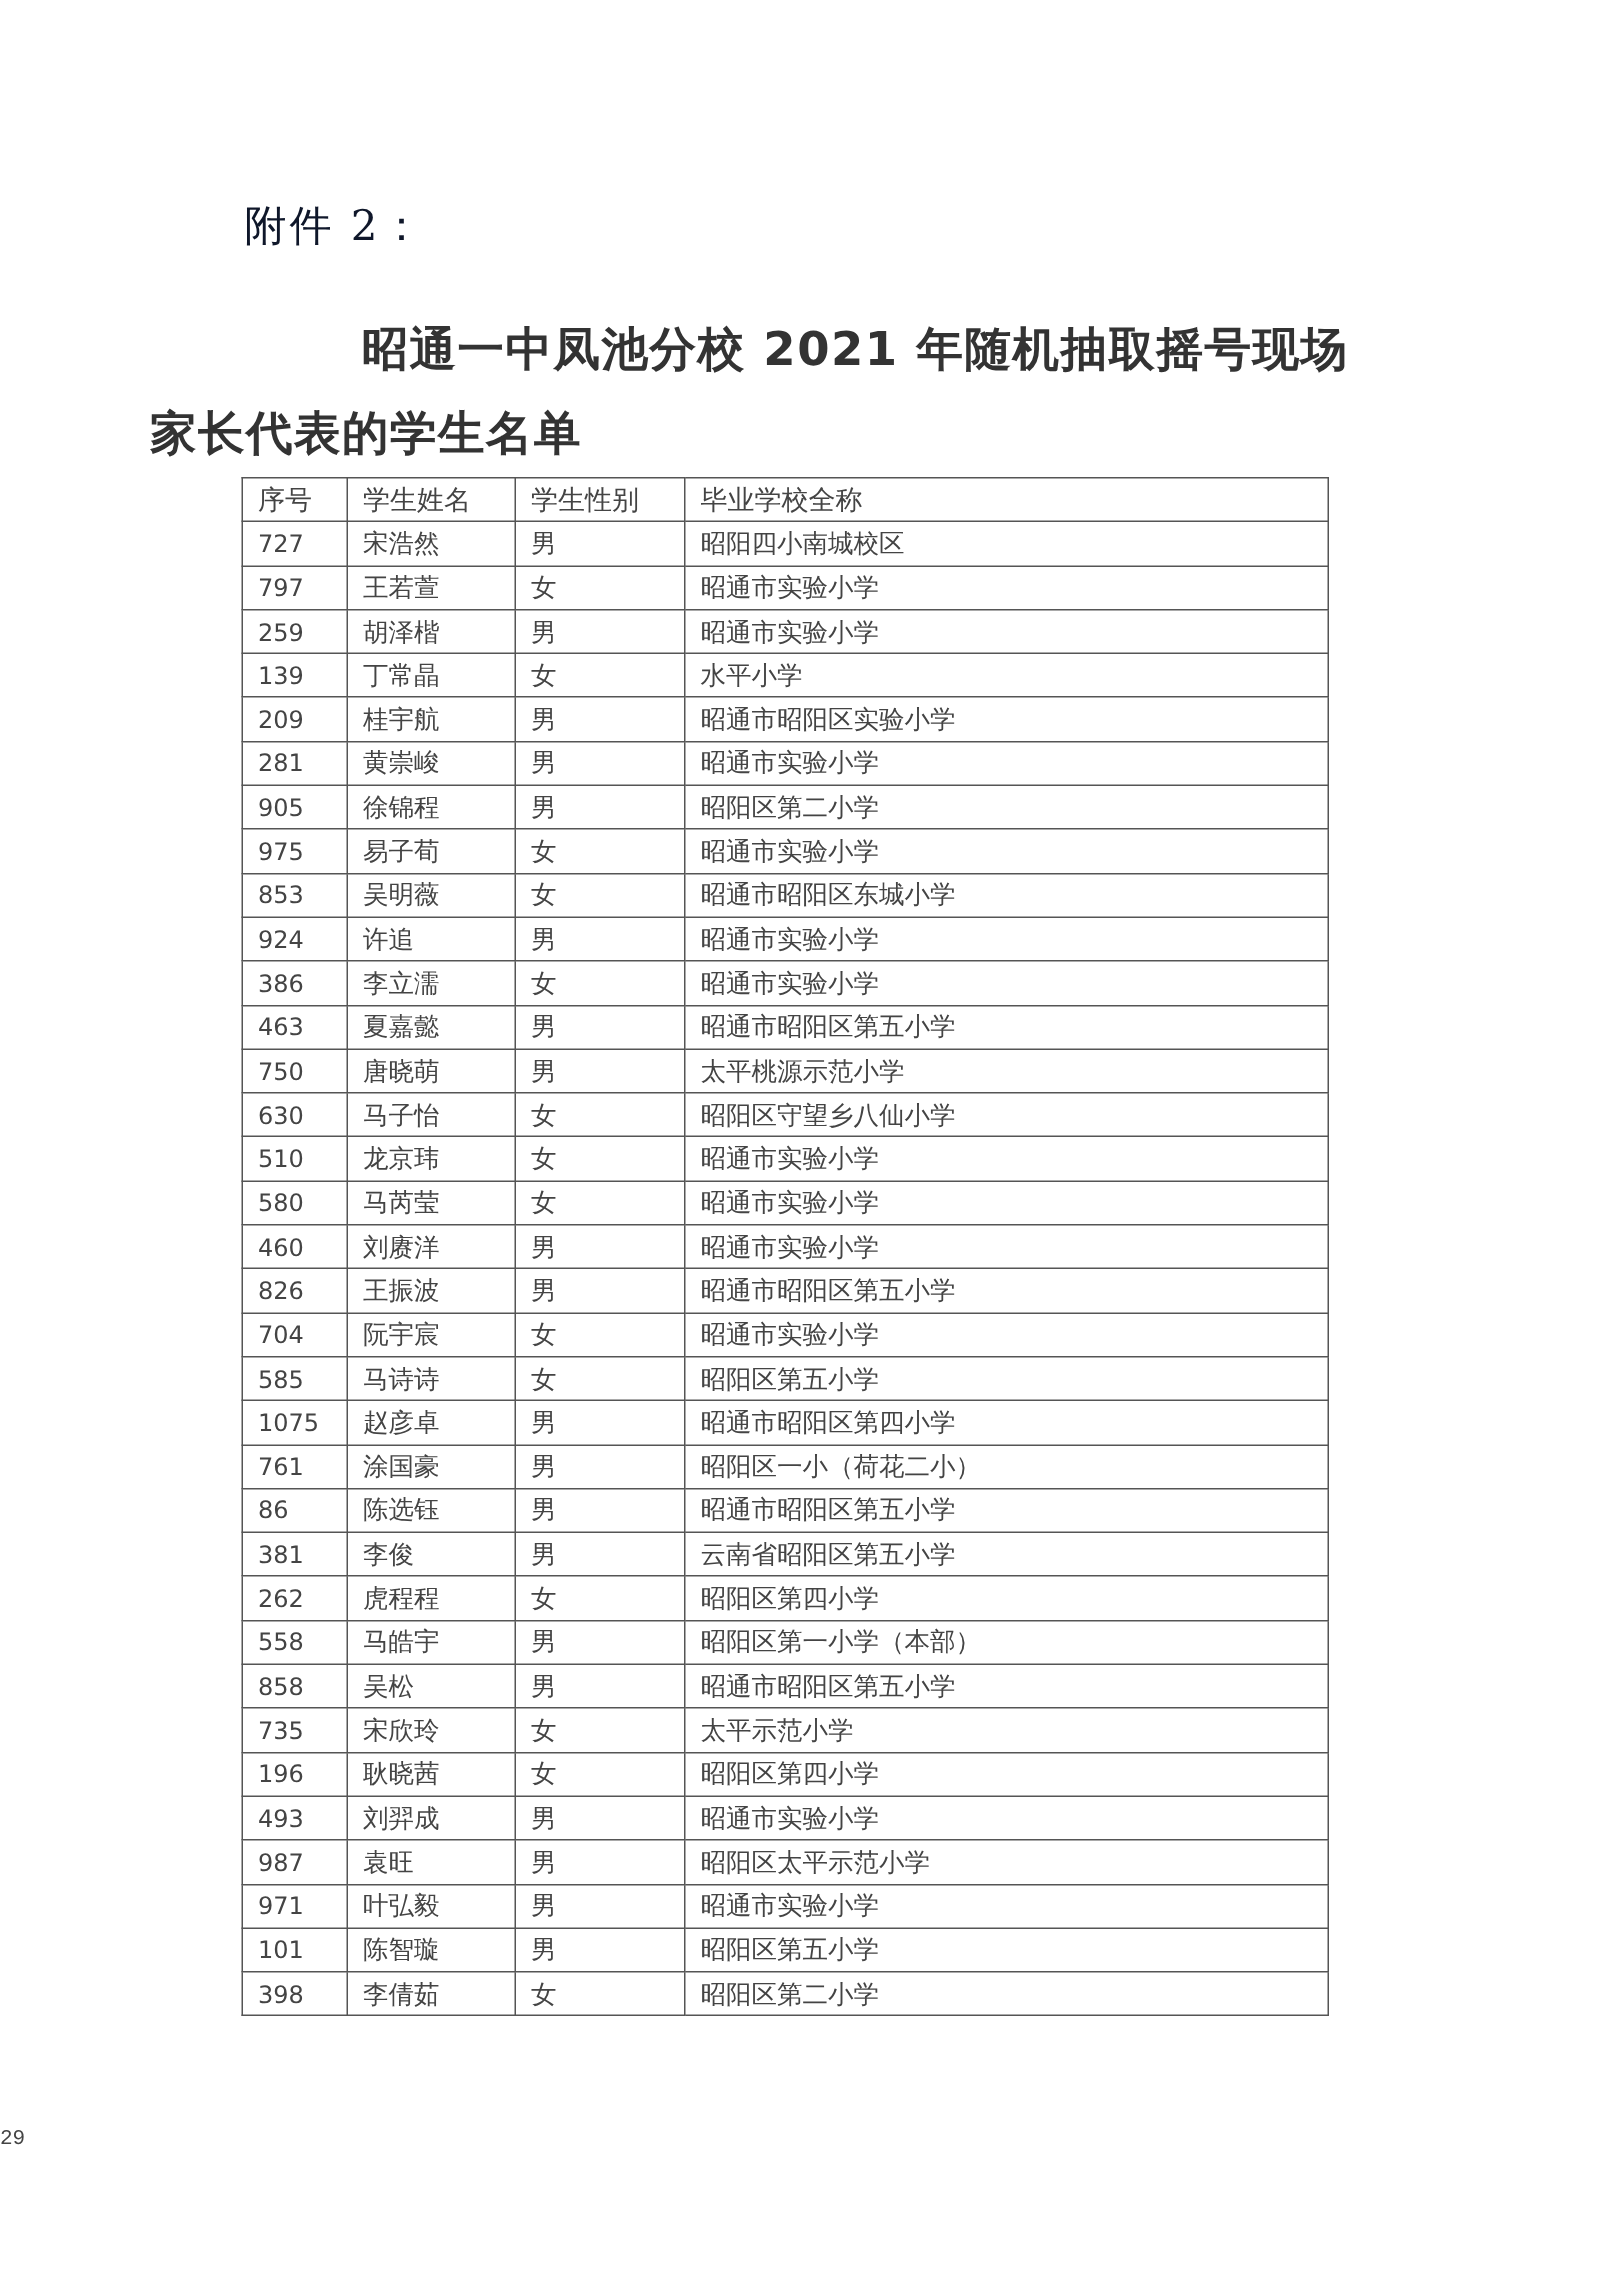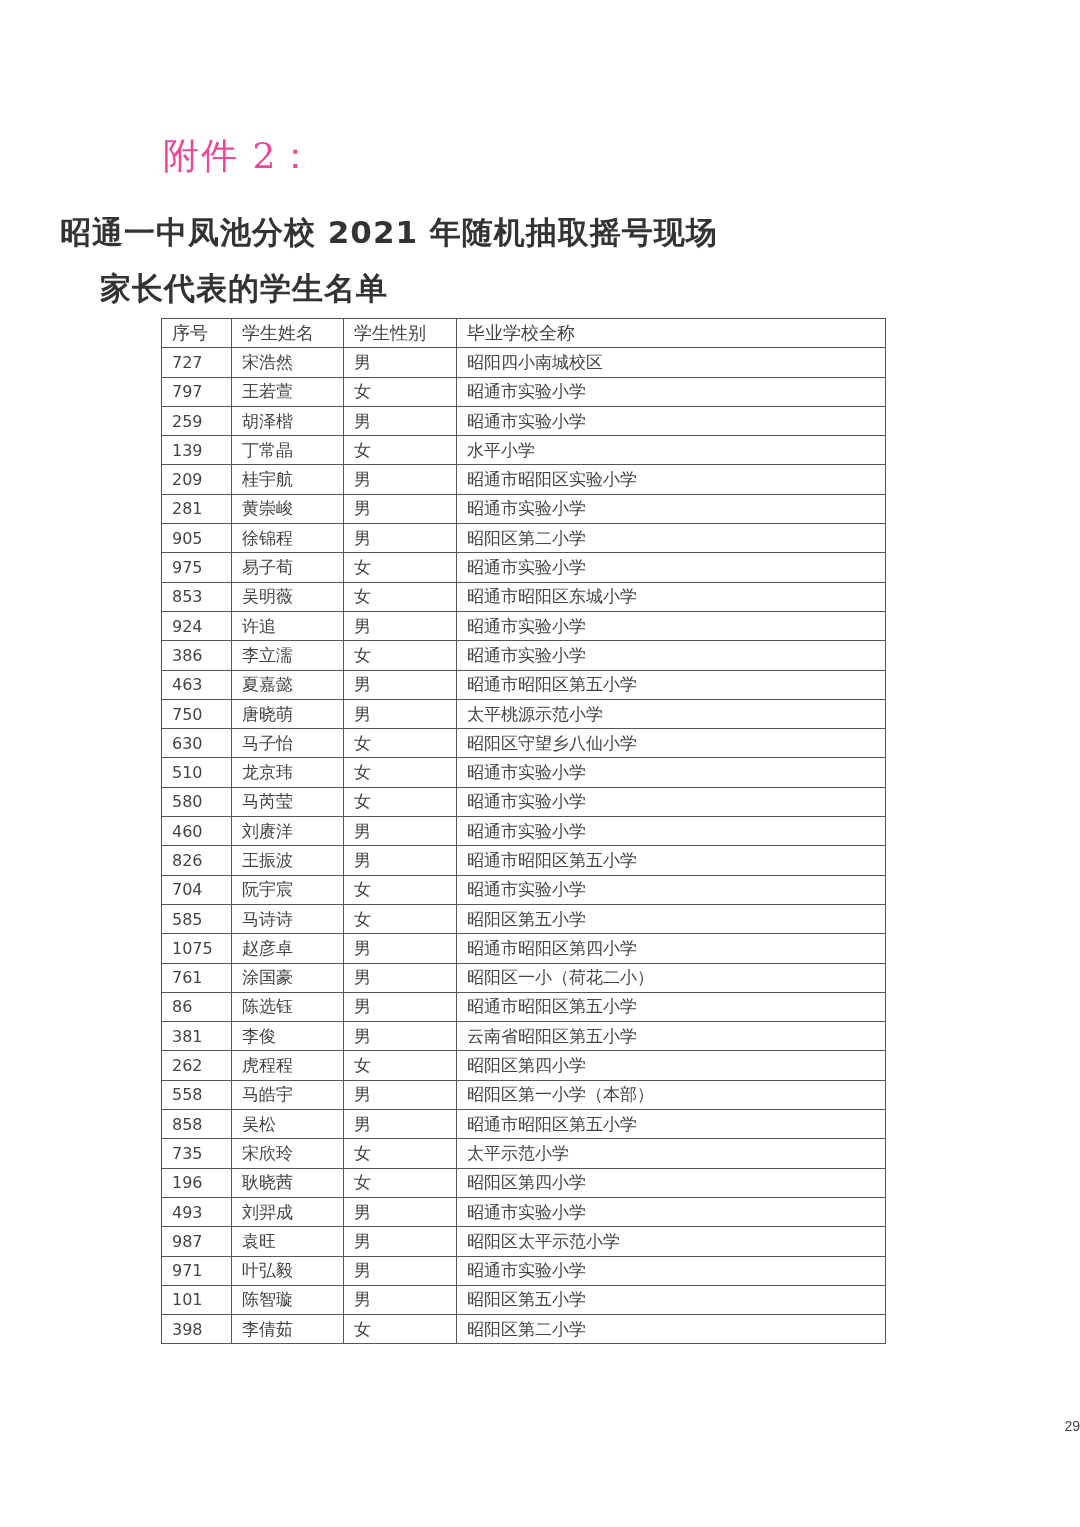--- a/index.html
+++ b/index.html
@@ -1,29 +1,29 @@
 <!DOCTYPE html>
 <html><head>
   <meta charset="utf-8">
   <style>
     html, body { margin: 0; padding: 0; background: #ffffff; }
     body { width: 1080px; height: 1527px; position: relative; overflow: hidden;
       font-family: "DejaVu Serif", "Liberation Serif", serif; color: #333; }
-    .attach { position: absolute; left: 163px; top: 132px; font-size: 36px; letter-spacing: 2px; color: #ec4899; }
-    .title1 { position: absolute; left: 0; right: 0; top: 212px; font-size: 31px; font-weight: bold;
+    .attach { position: absolute; left: 163px; top: 132px; font-size: 28px; letter-spacing: 2px; color: #0f172a; }
+    .title1 { position: absolute; left: 0; right: 0; top: 212px; text-align: center; font-size: 31px; font-weight: bold;
       font-family: "DejaVu Sans", "Liberation Sans", sans-serif; color: #333; padding-left: 60px; letter-spacing: 1px; }
     .title2 { position: absolute; left: 0; right: 0; top: 268px; font-size: 31px; font-weight: bold;
       font-family: "DejaVu Sans", "Liberation Sans", sans-serif; color: #333; padding-left: 100px; letter-spacing: 1px; }
     table { position: absolute; left: 161px; top: 318px; width: 724px; border-collapse: collapse; table-layout: fixed; }
     td { border: 1px solid #555; height: 28.3px; padding: 0 0 0 10px; font-size: 17px; color: #444; white-space: nowrap; overflow: hidden; }
     td.num { font-family: "DejaVu Sans", "Liberation Sans", sans-serif; font-size: 16px; padding-left: 10px; }
     tr.head td { font-size: 18px; }
     col.c1 { width: 70px; } col.c2 { width: 112px; } col.c3 { width: 113px; } col.c4 { width: 429px; }
-    .page-num { position: absolute; left: 0; right: 0; top: 1418px; text-align: right; font-size: 14px;
-      font-family: Liberation Sans, sans-serif; color: #444; }
+    .page-num { position: absolute; left: 0; right: 0; top: 1418px; text-align: left; font-size: 14px;
+      font-family: Liberation Mono, monospace; color: #444; }
   </style>
 </head>
 <body>
 
 <div class="attach">附件 2：</div>
 <div class="title1">昭通一中凤池分校 2021 年随机抽取摇号现场</div>
 <div class="title2">家长代表的学生名单</div>
 
 <table>
   <colgroup>

